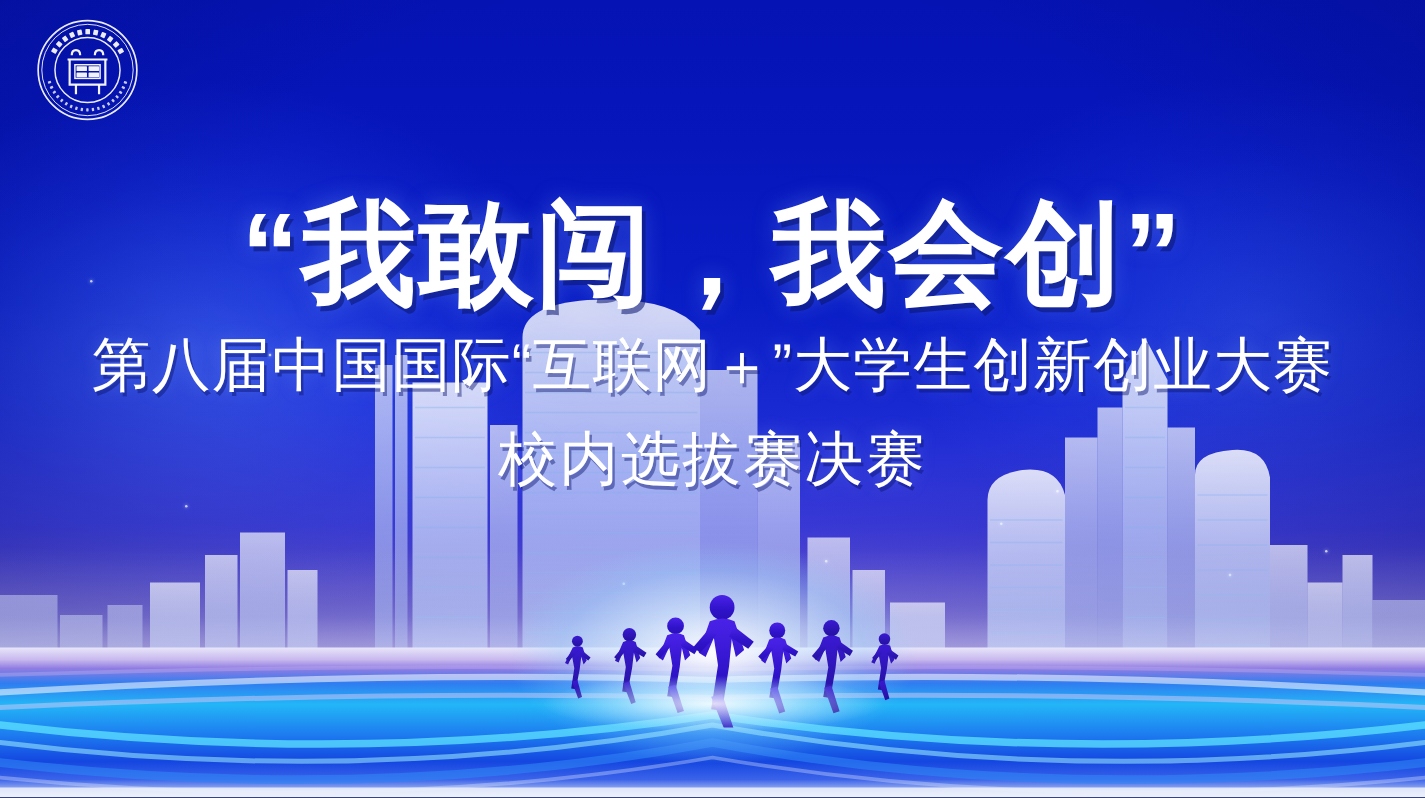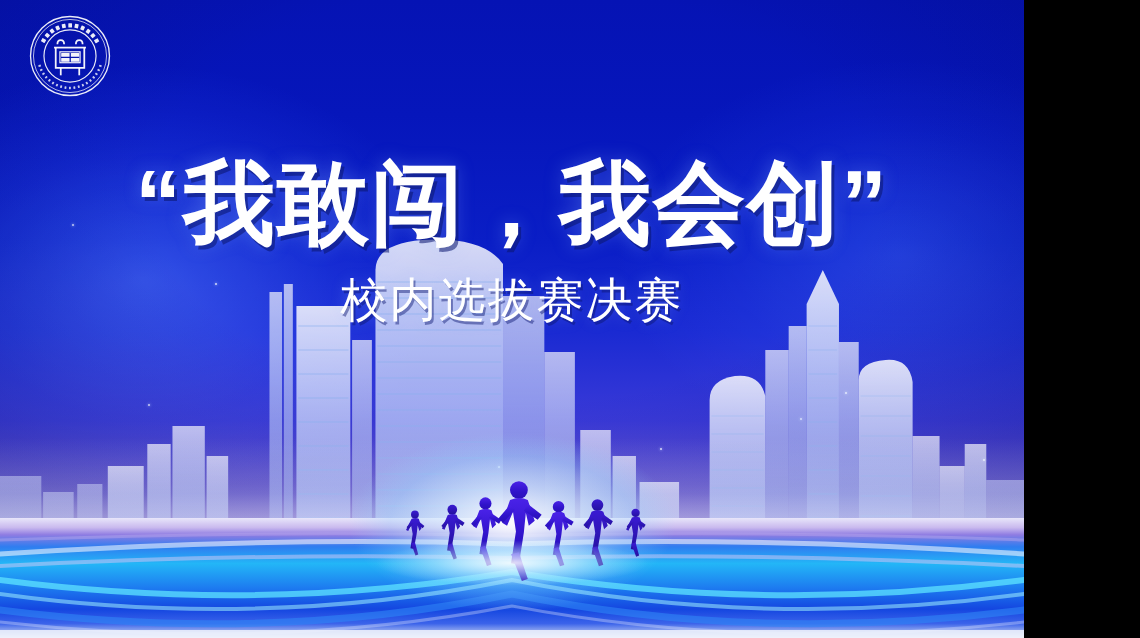--- a/index.html
+++ b/index.html
@@ -2,21 +2,21 @@
 <html><head>
 <meta charset="utf-8">
 <style>
   html, body {
     margin: 0;
     padding: 0;
     background: #000;
   }
   #poster {
     position: relative;
-    width: 1024px;
+    width: 1140px;
     height: 638px;
     overflow: hidden;
     font-family: "Liberation Sans", "DejaVu Sans", sans-serif;
     background: #0a1ab8;
   }
 
   
   .bg-base {
     position: absolute; inset: 0;
     background:
@@ -543,16 +543,17 @@
           <g transform="rotate(252)">
               <rect x="-1" y="-39.5" width="2.2" height="3" rx="0.4"></rect>
             </g>
         </g>
       </g>
     </svg>
   </div>
 
   <div class="text-block">
     <div class="main-title">“我敢闯，我会创”</div>
+    <div class="sub-title-1">第八届中国国际“互联网＋”大学生创新创业大赛</div>
     <div class="sub-title-2">校内选拔赛决赛</div>
   </div>
 
 </div>
 
 </body></html>

